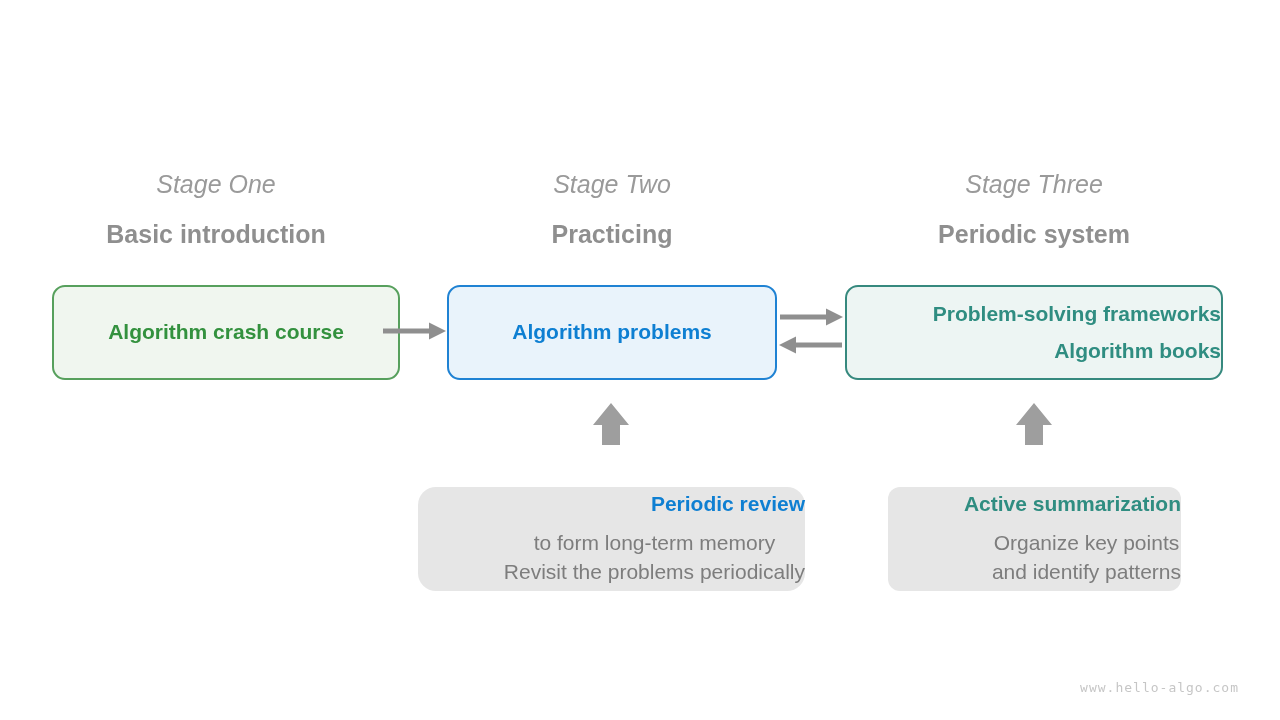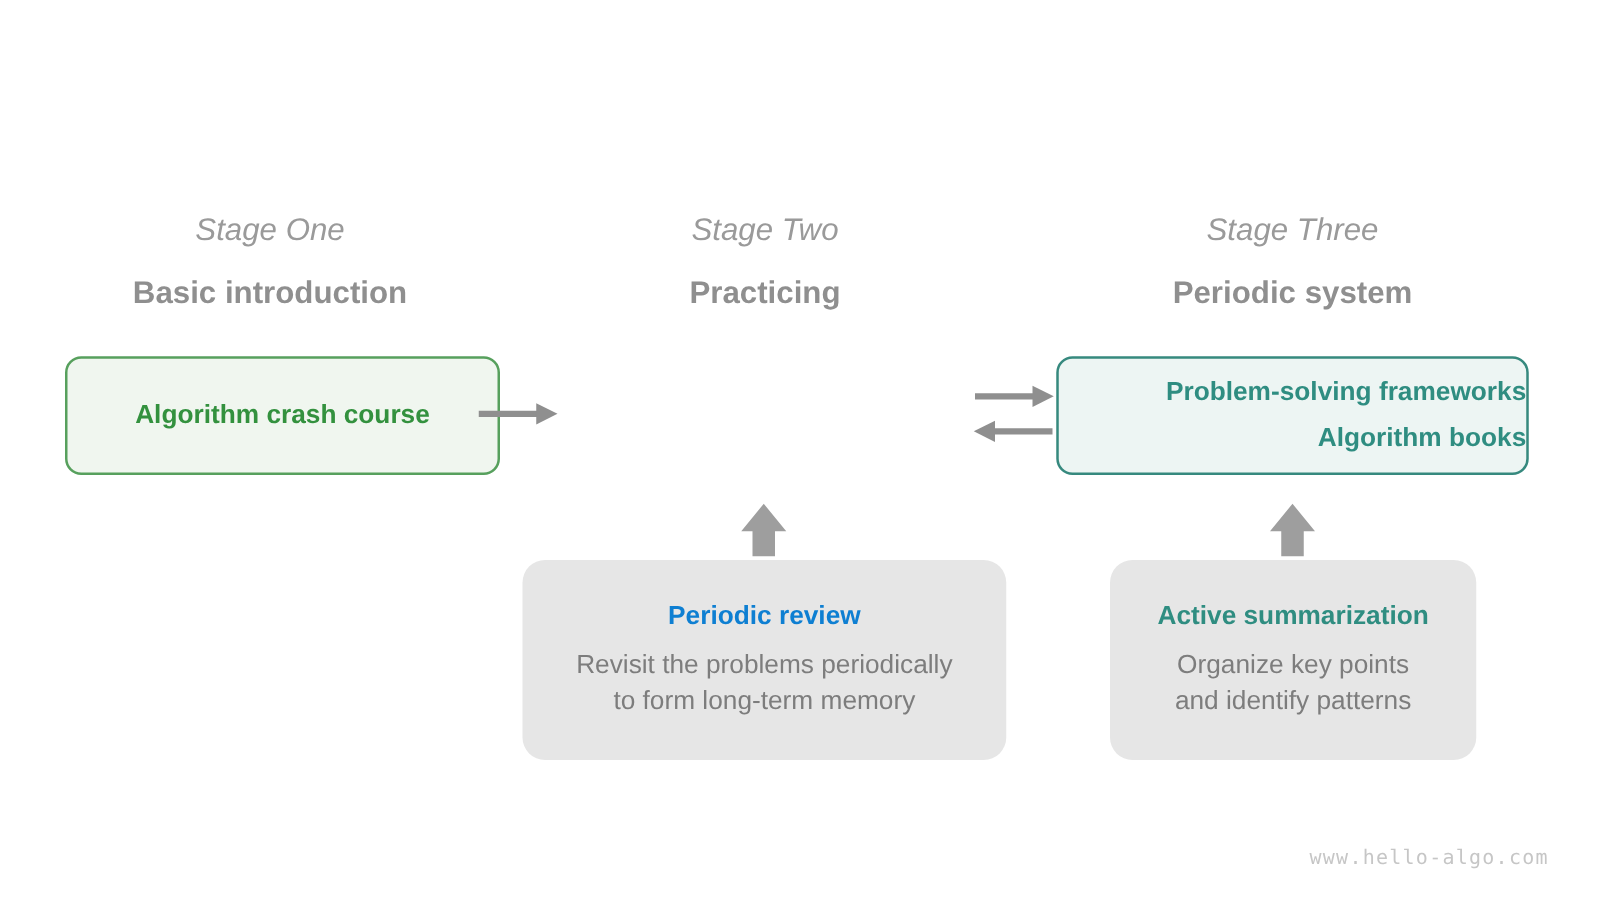--- a/index.html
+++ b/index.html
@@ -70,32 +70,32 @@
     left: 845px; width: 378px;
     background: #edf5f3;
     border-color: #36897e;
     color: #2f8d81;
     align-items: flex-end;
   }
 
   
   .callout {
     position: absolute;
-    top: 448px;
-    height: 160px;
+    top: 487px;
+    height: 104px;
     border-radius: 18px;
     background: #e6e6e6;
     display: flex;
     flex-direction: column;
     justify-content: center;
-    align-items: center;
+    align-items: flex-end;
     text-align: center;
   }
   .callout.c1 { left: 418px; width: 387px; }
-  .callout.c2 { left: 888px; width: 293px; }
+  .callout.c2 { left: 888px; width: 293px; border-radius: 12px; }
   .callout-title {
     font-size: 21px;
     font-weight: bold;
     margin-bottom: 13px;
     line-height: 1.2;
   }
   .c1 .callout-title { color: #0e7fd2; }
   .c2 .callout-title { color: #2f8d81; }
   .callout-body {
     font-size: 21px;
@@ -111,21 +111,21 @@
     height: 720px;
     pointer-events: none;
   }
 
   
   .watermark {
     position: absolute;
     right: 41px;
     bottom: 25px;
     font-family: "DejaVu Sans Mono", monospace;
-    font-size: 16px;
+    font-size: 13px;
     letter-spacing: 1px;
     color: #c6c6c6;
   }
 </style>
 </head>
 <body>
 
 <div class="canvas">
 
   <div class="stage-header h1">
@@ -136,20 +136,23 @@
     <div class="stage-title">Stage Two</div>
     <div class="stage-subtitle">Practicing</div>
   </div>
   <div class="stage-header h3">
     <div class="stage-title">Stage Three</div>
     <div class="stage-subtitle">Periodic system</div>
   </div>
 
   <div class="node node-green">
     <div>Algorithm crash course</div>
+  </div>
+  <div class="node node-blue">
+    <div>Algorithm problems</div>
   </div>
   <div class="node node-teal">
     <div>Problem-solving frameworks</div>
     <div>Algorithm books</div>
   </div>
 
   <svg class="arrows" viewBox="0 0 1280 720" xmlns="http://www.w3.org/2000/svg">
 
     <g>
       <line x1="383" y1="331" x2="430" y2="331" stroke="#8f8f8f" stroke-width="5"></line>
@@ -167,22 +170,22 @@
     </g>
 
     <polygon points="593,425 611,403 629,425 620,425 620,445 602,445 602,425" fill="#9e9e9e"></polygon>
 
     <polygon points="1016,425 1034,403 1052,425 1043,425 1043,445 1025,445 1025,425" fill="#9e9e9e"></polygon>
   </svg>
 
   <div class="callout c1">
     <div class="callout-title">Periodic review</div>
     <div class="callout-body">
+      <div>to form long-term memory</div>
       <div>Revisit the problems periodically</div>
-      <div>to form long-term memory</div>
     </div>
   </div>
   <div class="callout c2">
     <div class="callout-title">Active summarization</div>
     <div class="callout-body">
       <div>Organize key points</div>
       <div>and identify patterns</div>
     </div>
   </div>
 

